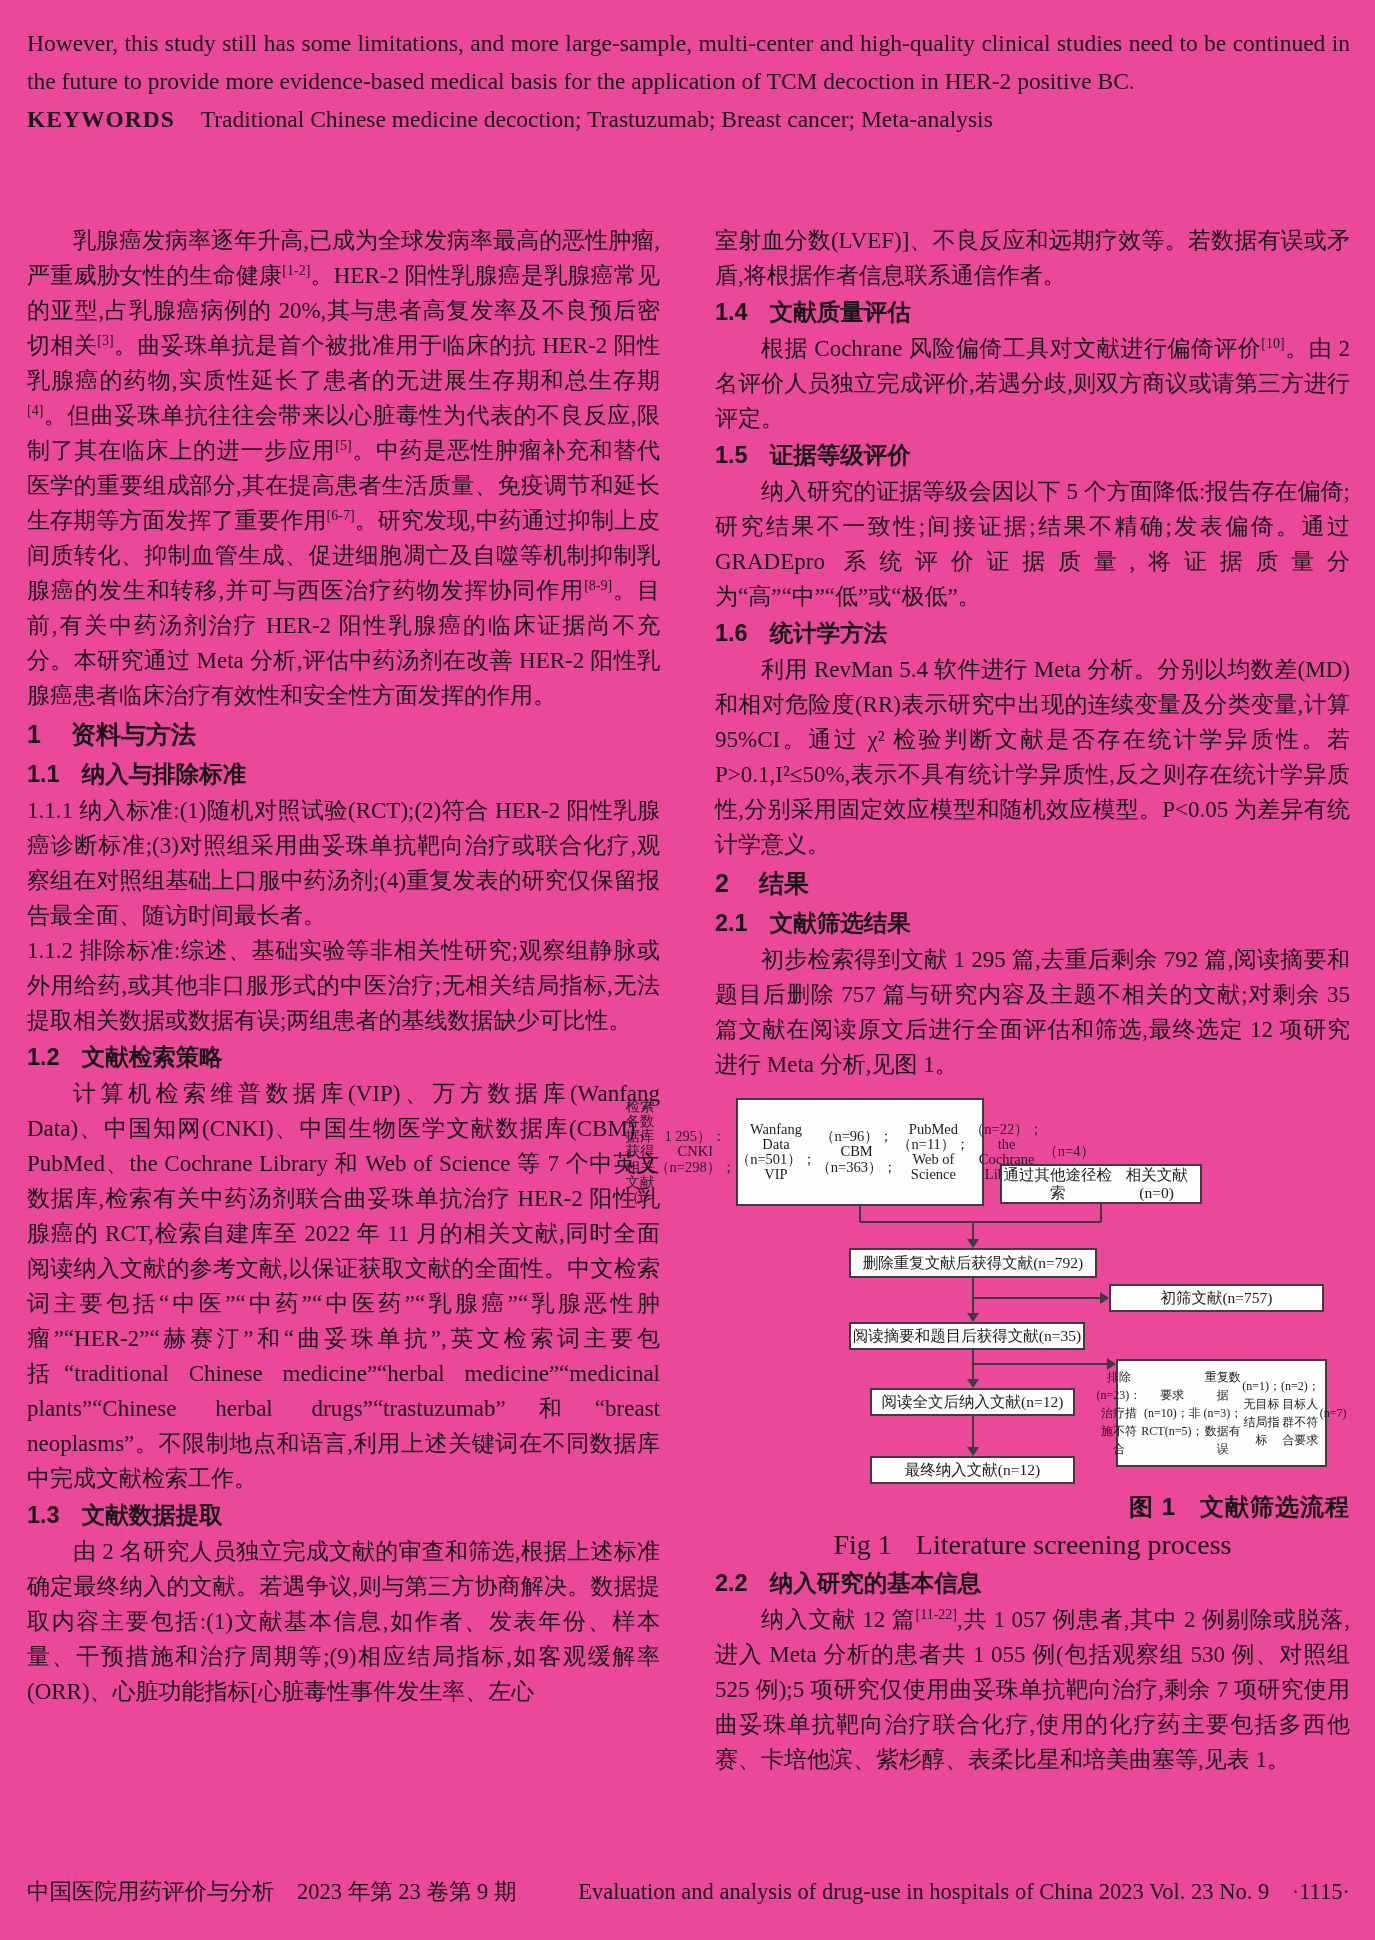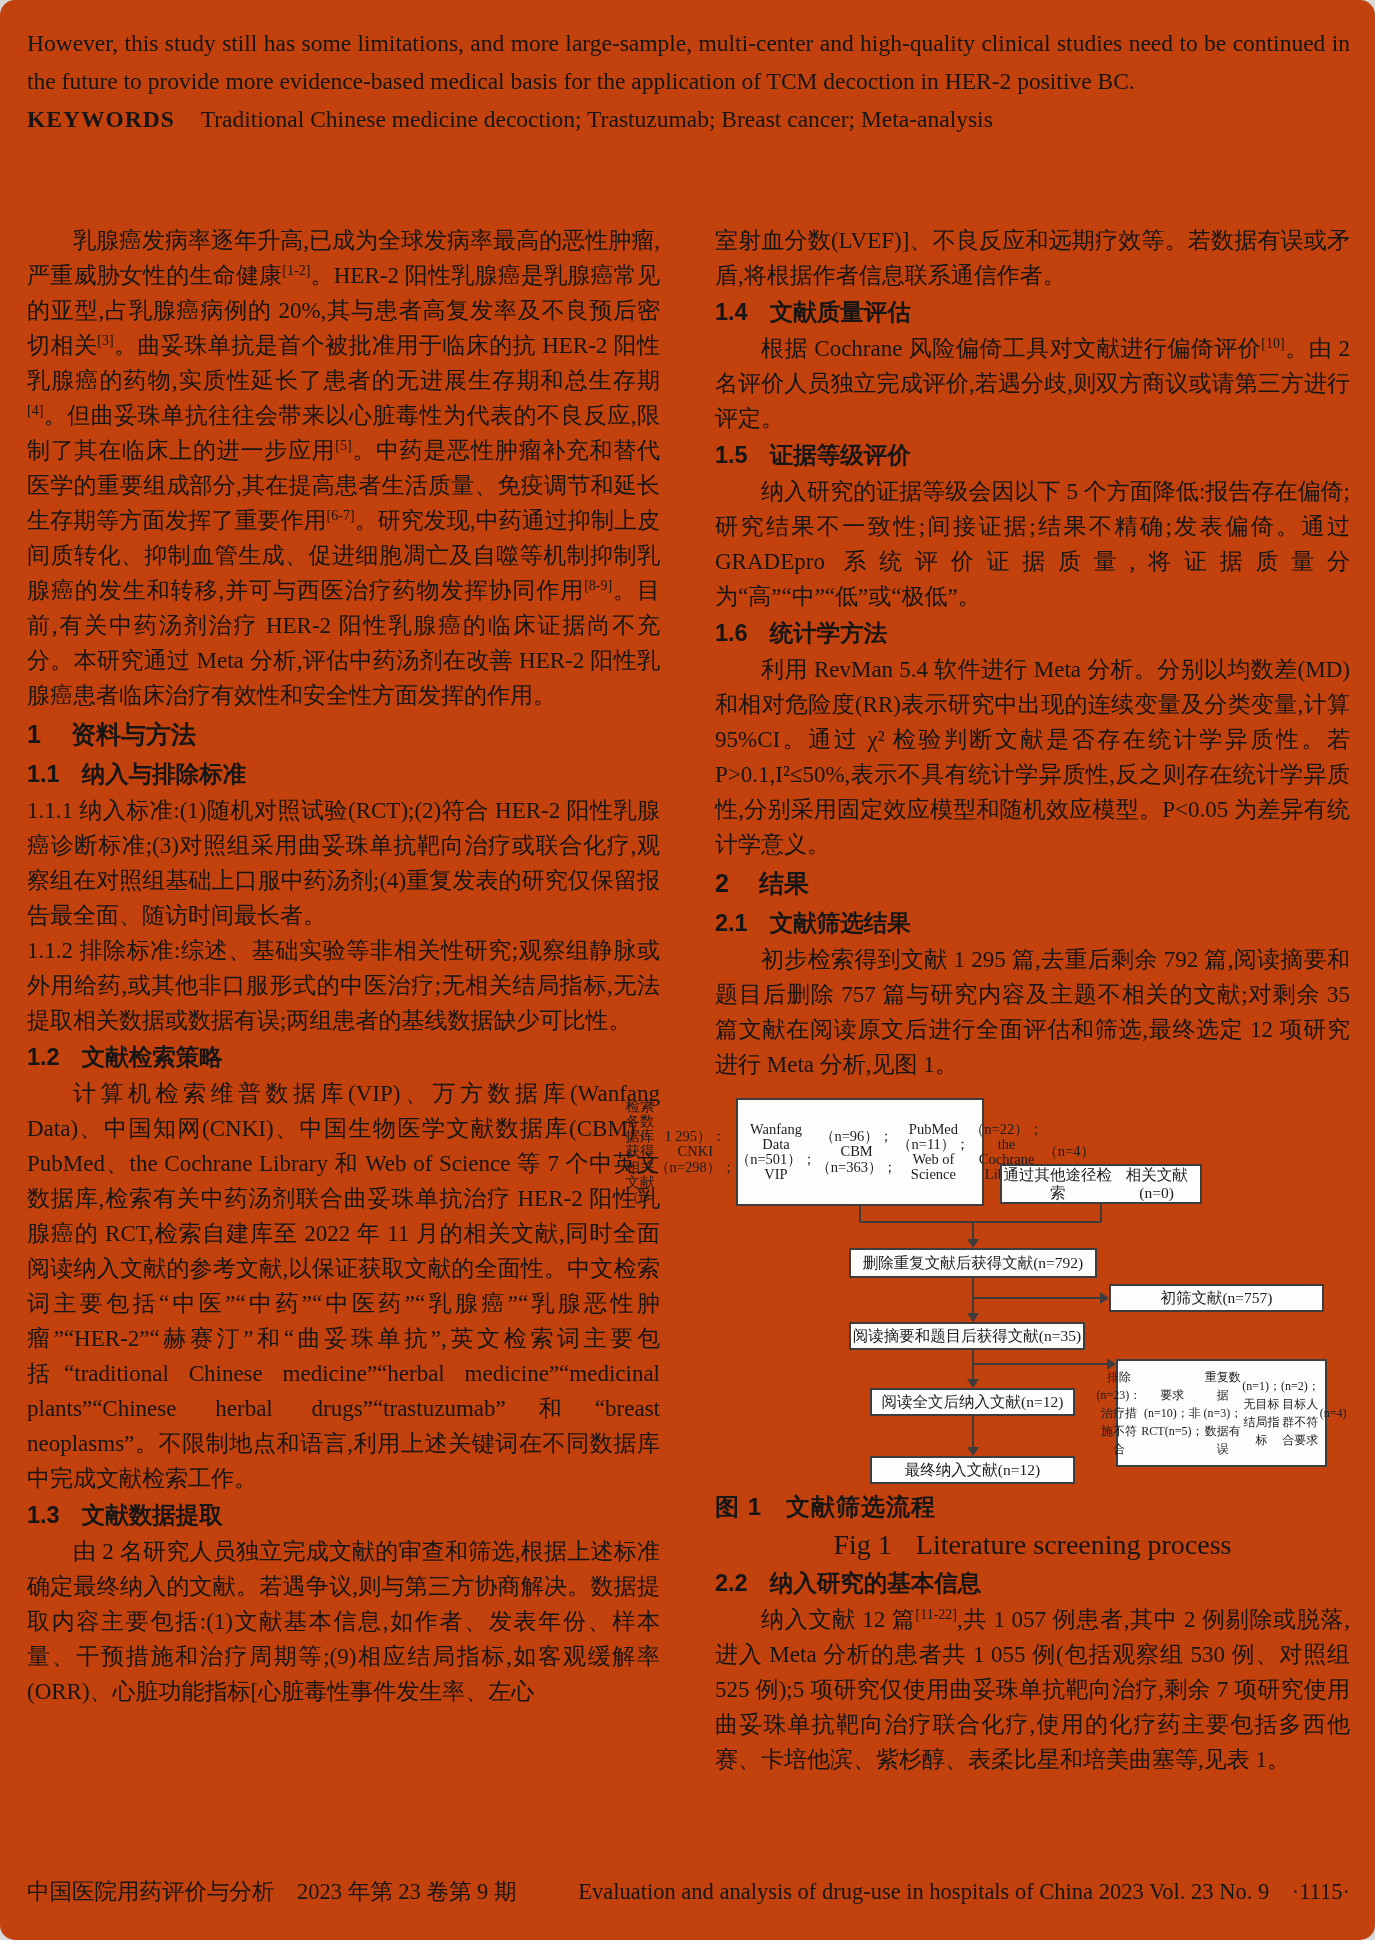--- a/index.html
+++ b/index.html
@@ -1,17 +1,17 @@
 <!DOCTYPE html>
 <html><head>
 <meta charset="utf-8">
 <style>
   html,body{margin:0;padding:0;background:#d8d8d8;}
-  .page{position:relative;width:1375px;height:1940px;background:#c2410c;color:#161616;
-        font-family:"Liberation Serif","DejaVu Serif",serif;overflow:hidden;border-radius:15px;}
+  .page{position:relative;width:1375px;height:1940px;background:#ec4899;color:#161616;
+        font-family:"Liberation Serif","DejaVu Serif",serif;overflow:hidden;}
   .top-block{position:absolute;left:27px;top:24px;width:1323px;
              font-size:23.5px;line-height:38px;text-align:justify;}
   .kw{margin-top:0;}
   .kw-label{font-weight:bold;margin-right:26px;letter-spacing:1px;}
   .col{position:absolute;top:223px;text-align:justify;font-size:23px;line-height:35px;}
   .col-left{left:27px;width:633px;}
   .col-right{left:715px;width:635px;}
   p{margin:0;text-indent:2em;}
   p.noind{text-indent:0;}
   sup{font-size:14px;line-height:0;vertical-align:baseline;position:relative;top:-0.55em;}
@@ -29,21 +29,21 @@
   .fb-a{left:21px;top:8px;width:248px;height:108px;font-size:14.5px;line-height:15.2px;}
   .fb-b{left:285px;top:74px;width:202px;height:40px;font-size:15.5px;line-height:18px;}
   .fb-c{left:134px;top:158px;width:248px;height:30px;font-size:15.5px;line-height:26px;}
   .fb-d{left:394px;top:194px;width:215px;height:28px;font-size:15.5px;line-height:24px;}
   .fb-e{left:134px;top:232px;width:236px;height:28px;font-size:15.5px;line-height:24px;}
   .fb-f{left:401px;top:230px;width:211px;height:108px;font-size:12px;line-height:18px;margin-top:39px;}
   .fb-g{left:155px;top:298px;width:205px;height:28px;font-size:15.5px;line-height:24px;}
   .fb-h{left:155px;top:366px;width:205px;height:28px;font-size:15.5px;line-height:24px;}
   .flow svg{position:absolute;left:0;top:0;width:635px;height:398px;}
   .figcap-zh{font-family:"Liberation Sans","DejaVu Sans",sans-serif;font-weight:700;
-             font-size:24px;line-height:38px;text-align:left;text-indent:0;letter-spacing:1px;}
+             font-size:24px;line-height:38px;text-align:right;text-indent:0;letter-spacing:1px;}
   .figcap-en{font-weight:400;font-size:28px;line-height:38px;text-align:center;text-indent:0;}
   .capnum{margin-right:24px;}
   .footer{position:absolute;left:27px;top:1877px;width:1323px;display:flex;
           justify-content:space-between;font-size:22.5px;line-height:30px;}
 </style>
 </head>
 <body>
 
 <div class="page">
 
@@ -133,21 +133,21 @@
       </div>
       <div class="fbox fb-c">删除重复文献后获得文献(n=792)</div>
       <div class="fbox fb-d">初筛文献(n=757)</div>
       <div class="fbox fb-e">阅读摘要和题目后获得文献(n=35)</div>
       <div class="fbox fb-f">
         <div>排除(n=23)：治疗措施不符合</div>
         <div>要求(n=10)；非RCT(n=5)；</div>
         <div>重复数据(n=3)；数据有误</div>
         <div>(n=1)；无目标结局指标</div>
         <div>(n=2)；目标人群不符合要求</div>
-        <div>(n=4)</div>
+        <div>(n=7)</div>
       </div>
       <div class="fbox fb-g">阅读全文后纳入文献(n=12)</div>
       <div class="fbox fb-h">最终纳入文献(n=12)</div>
     </div>
 
     <p class="figcap-zh">
       <span class="capnum">图 1</span><span>文献筛选流程</span>
     </p>
     <p class="figcap-en">
       <span class="capnum">Fig 1</span><span>Literature screening process</span>

